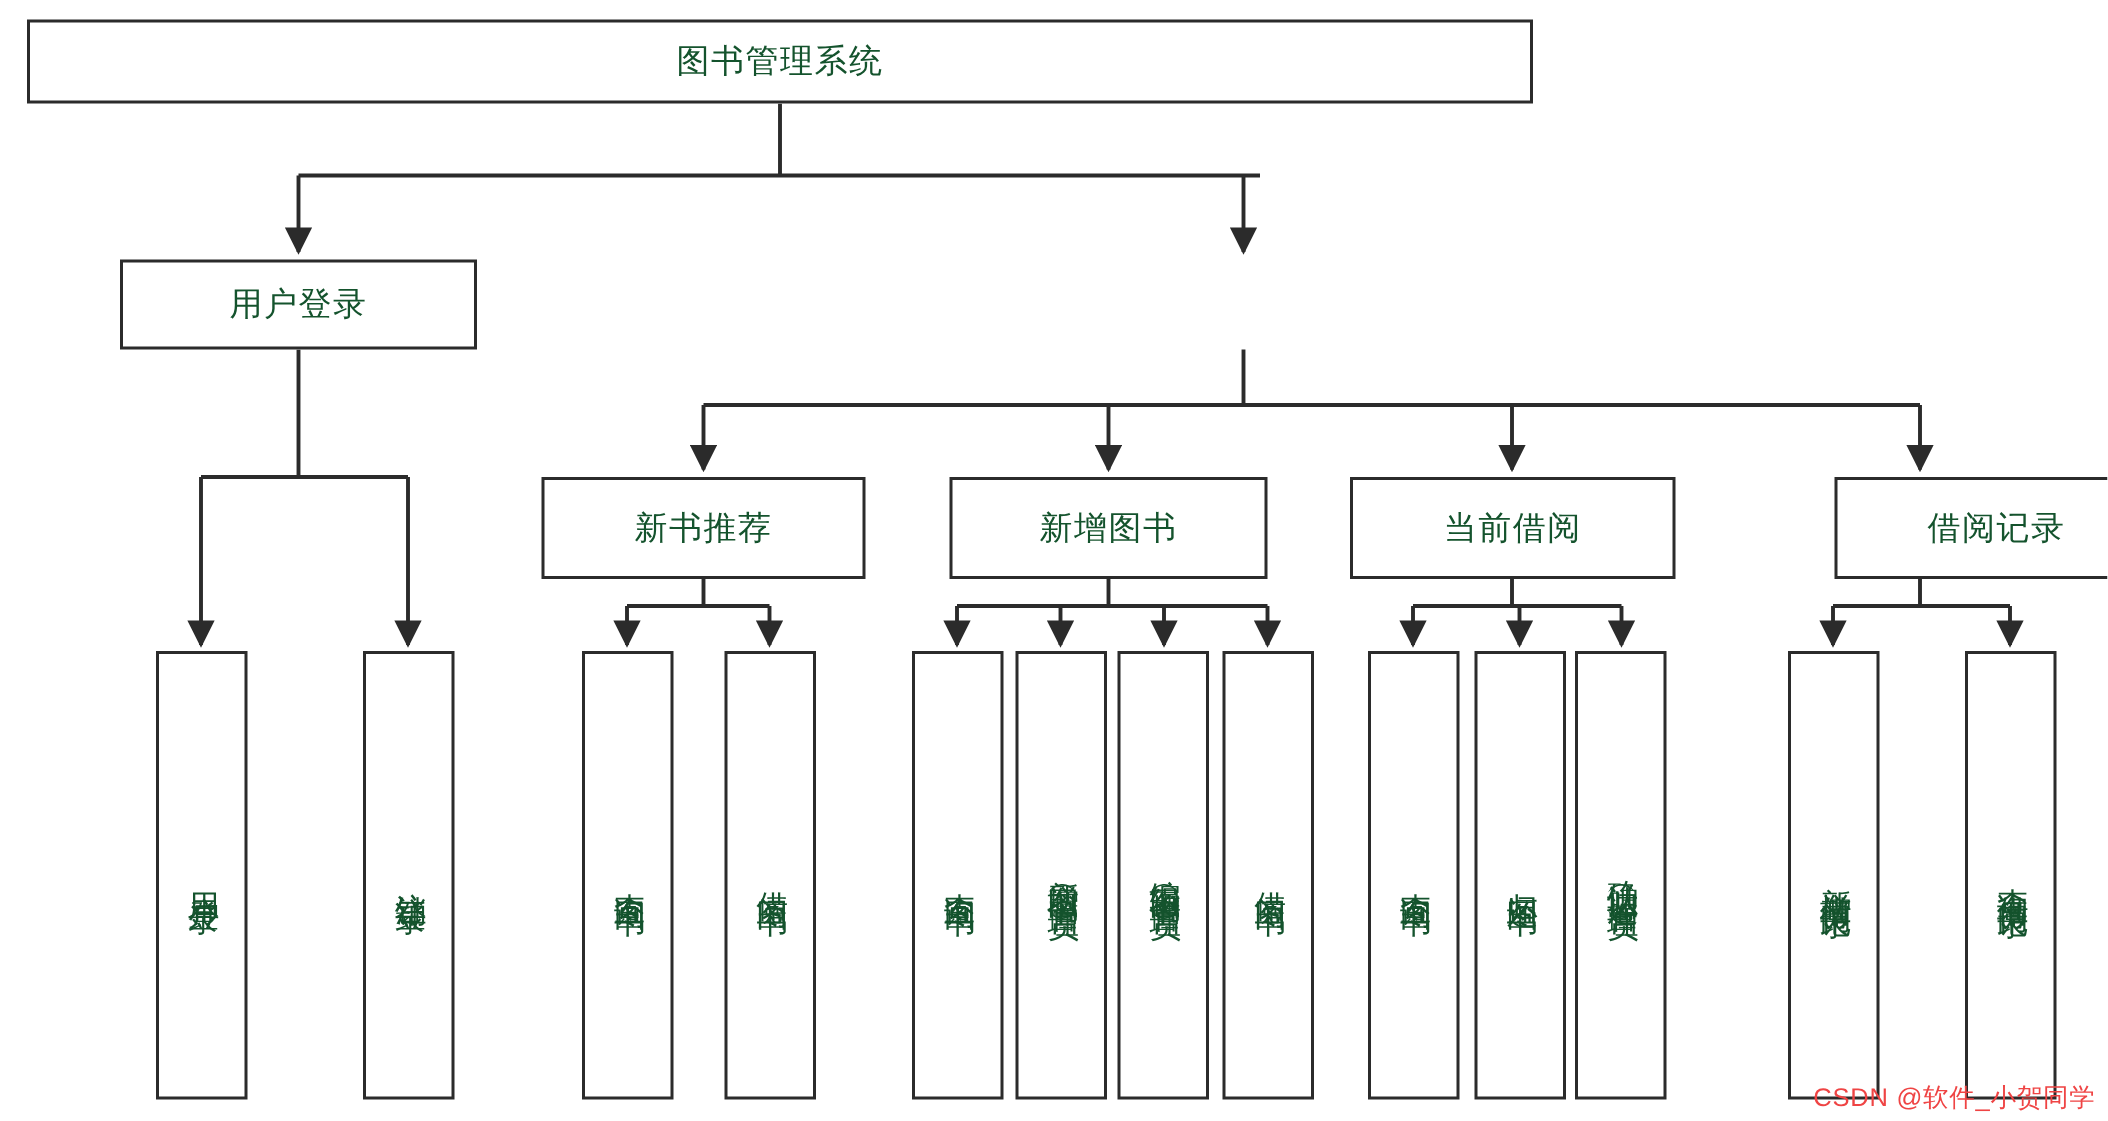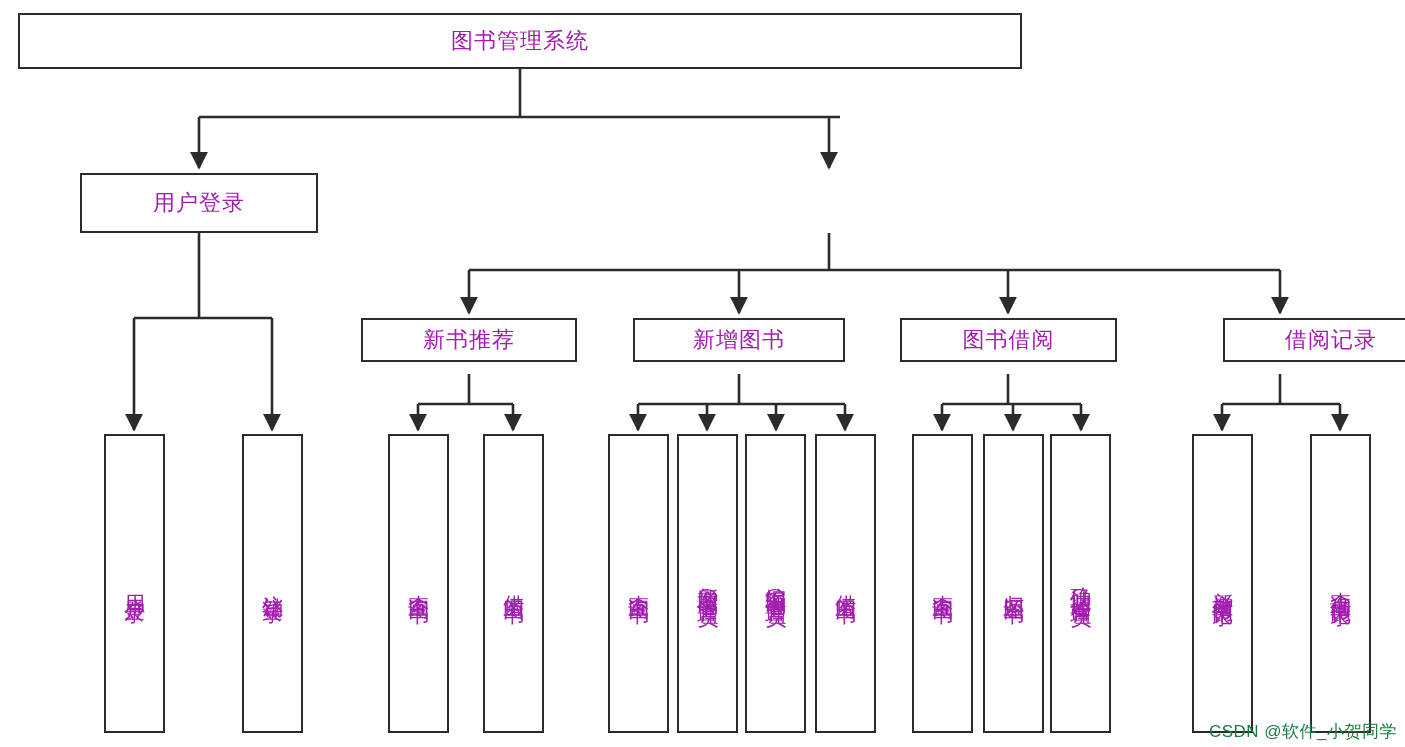--- a/index.html
+++ b/index.html
@@ -23,21 +23,21 @@
     top: 0;
     width: 1405px;
     height: 747px;
     pointer-events: none;
   }
   .node {
     position: absolute;
     box-sizing: border-box;
     border: 2px solid #2b2b2b;
     background: #ffffff;
-    color: #a21caf;
+    color: #14532d;
     display: flex;
     align-items: center;
     justify-content: center;
     text-align: center;
   }
   .node.horizontal {
     font-size: 22px;
     line-height: 1.2;
     letter-spacing: 1px;
   }
@@ -58,34 +58,34 @@
   #root-node {
     left: 18px;
     top: 13px;
     width: 1004px;
     height: 56px;
   }
   .lvl2 {
     height: 60px;
   }
   .lvl3 {
-    height: 44px;
+    height: 68px;
     align-items: center;
   }
   .leaf {
     top: 434px;
     height: 299px;
     width: 61px;
   }
   #watermark {
     position: absolute;
     right: 8px;
     bottom: 4px;
     font-size: 17px;
-    color: #15803d;
+    color: #ef4444;
     letter-spacing: 0.5px;
     white-space: nowrap;
   }
 </style>
 </head>
 <body>
 
 <div id="canvas">
 
   <svg id="edges" viewBox="0 0 1405 747" xmlns="http://www.w3.org/2000/svg">
@@ -146,21 +146,21 @@
     <span class="label">用户登录</span>
   </div>
 
   <div class="node horizontal lvl3" style="left:361px; top:318px; width:216px;">
     <span class="label">新书推荐</span>
   </div>
   <div class="node horizontal lvl3" style="left:633px; top:318px; width:212px;">
     <span class="label">新增图书</span>
   </div>
   <div class="node horizontal lvl3" style="left:900px; top:318px; width:217px;">
-    <span class="label">图书借阅</span>
+    <span class="label">当前借阅</span>
   </div>
   <div class="node horizontal lvl3" style="left:1223px; top:318px; width:216px;">
     <span class="label">借阅记录</span>
   </div>
 
   <div class="node vertical leaf" style="left:104px;">
     <span class="label">用户登录</span>
   </div>
   <div class="node vertical leaf" style="left:242px;">
     <span class="label">注销登录</span>

